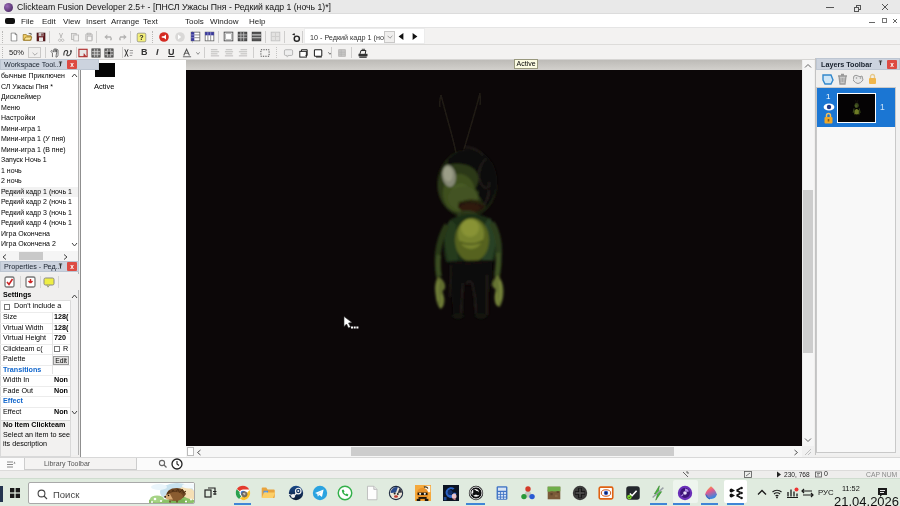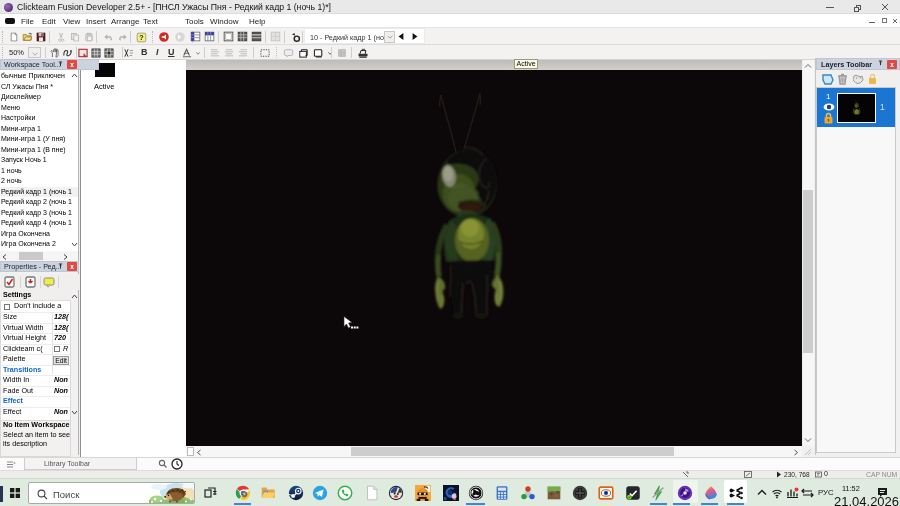--- a/index.html
+++ b/index.html
@@ -10,21 +10,21 @@
 .menu{top:16.5px;font-size:8px;color:#222;}
 #tb1icons > svg{transform:scale(0.8);}
 #tb2icons > svg{transform:scale(0.82);}
 .sep1{top:31px;width:1px;height:12px;background:#cfcecd;}
 .sep2{top:47px;width:1px;height:11px;background:#cfcecd;}
 .phead{background:#ccd3de;border:1px solid #bdc6d2;font-size:7.2px;color:#17202c;}
 .closeX{width:10px;height:9px;background:#dd4b43;color:#fff;font-size:6.5px;line-height:9px;text-align:center;font-weight:bold;border-radius:1px;}
 .pin{width:5px;height:7px;}
 .treeitem{left:1px;width:77px;height:10.55px;font-size:7px;color:#000;line-height:10.8px;position:absolute;overflow:hidden;}
 .prname{position:absolute;left:3px;font-size:7.2px;line-height:10.6px;color:#000;}
-.prval{position:absolute;left:54px;font-size:7.2px;line-height:10.6px;color:#000;font-weight:bold;font-style:italic;}
+.prval{position:absolute;left:54px;font-size:7.2px;line-height:10.6px;color:#000;font-weight:bold;}
 .rowline{position:absolute;left:0;width:70px;height:1px;background:#ececec;}
 .tico{top:484px;width:18px;height:18px;transform:scale(0.9);}
 .uline{top:502.5px;height:2.5px;background:#3f86d6;}
 </style>
 </head>
 <body>
 
 <div class="ab" style="left:0;top:0;width:900px;height:14px;background:#e9e9e9;border-bottom:1px solid #dcdcdc;"></div>
 <div class="ab" style="left:4px;top:3px;width:9px;height:9px;border-radius:50%;background:radial-gradient(circle at 35% 35%,#9a6ab8,#3a1d52);"></div>
 <div class="ab txt" style="left:17px;top:2px;font-size:8.7px;color:#111;">Clickteam Fusion Developer 2.5+ - [ПНСЛ Ужасы Пня - Редкий кадр 1 (ночь 1)*]</div>
@@ -468,21 +468,21 @@
   <div style="position:absolute;left:52px;top:38px;width:1px;height:62px;background:#e3e3e3;"></div>
 
   <svg style="position:absolute;left:71px;top:20px;" width="7" height="5" viewBox="0 0 7 5">
       <path d="M1,4L3.5,1L6,4" stroke="#444" fill="none"></path>
     </svg>
   <svg style="position:absolute;left:71px;top:136px;" width="7" height="5" viewBox="0 0 7 5">
       <path d="M1,1L3.5,4L6,1" stroke="#444" fill="none"></path>
     </svg>
 
   <div style="position:absolute;left:0;top:147px;width:71px;height:36px;background:#f2f1f0;border:1px solid #d9d9d9;border-top:none;"></div>
-  <div class="prname" style="top:146px;font-weight:bold;">No Item Workspace</div>
+  <div class="prname" style="top:146px;font-weight:bold;">No Item Clickteam</div>
   <div class="prname" style="top:156px;">Select an item to see</div>
   <div class="prname" style="top:165px;">its description</div>
 </div>
 
 <div class="ab" style="left:815px;top:58px;width:85px;height:397px;background:#f1f1f1;border-left:1px solid #c3c3c3;"></div>
 <div class="ab phead" style="left:816px;top:58px;width:84px;height:12px;line-height:11px;padding-left:4px;font-weight:bold;">Layers Toolbar</div>
 <svg class="ab pin" style="left:878px;top:60px;" width="6" height="8" viewBox="0 0 6 8">
     <path d="M1,1h4M3,1v5M2,3h2" stroke="#333" stroke-width="1.2"></path>
   </svg>
 <div class="ab closeX" style="left:887px;top:59.5px;">x</div>

